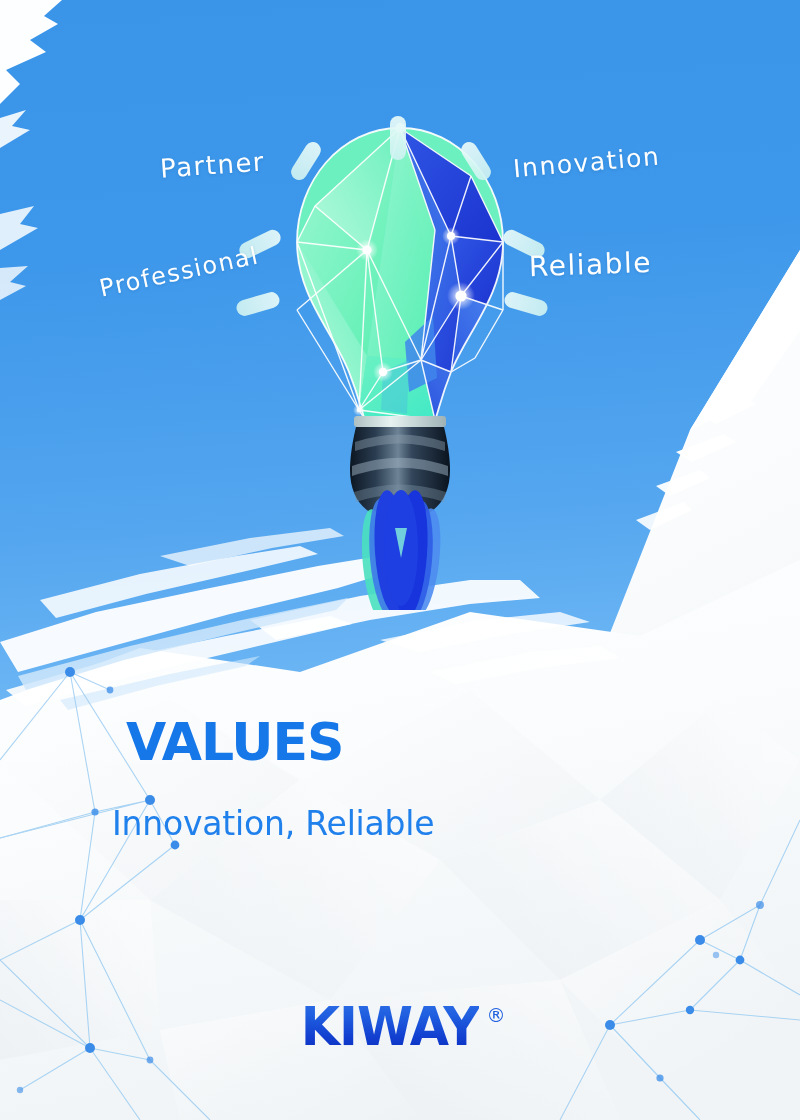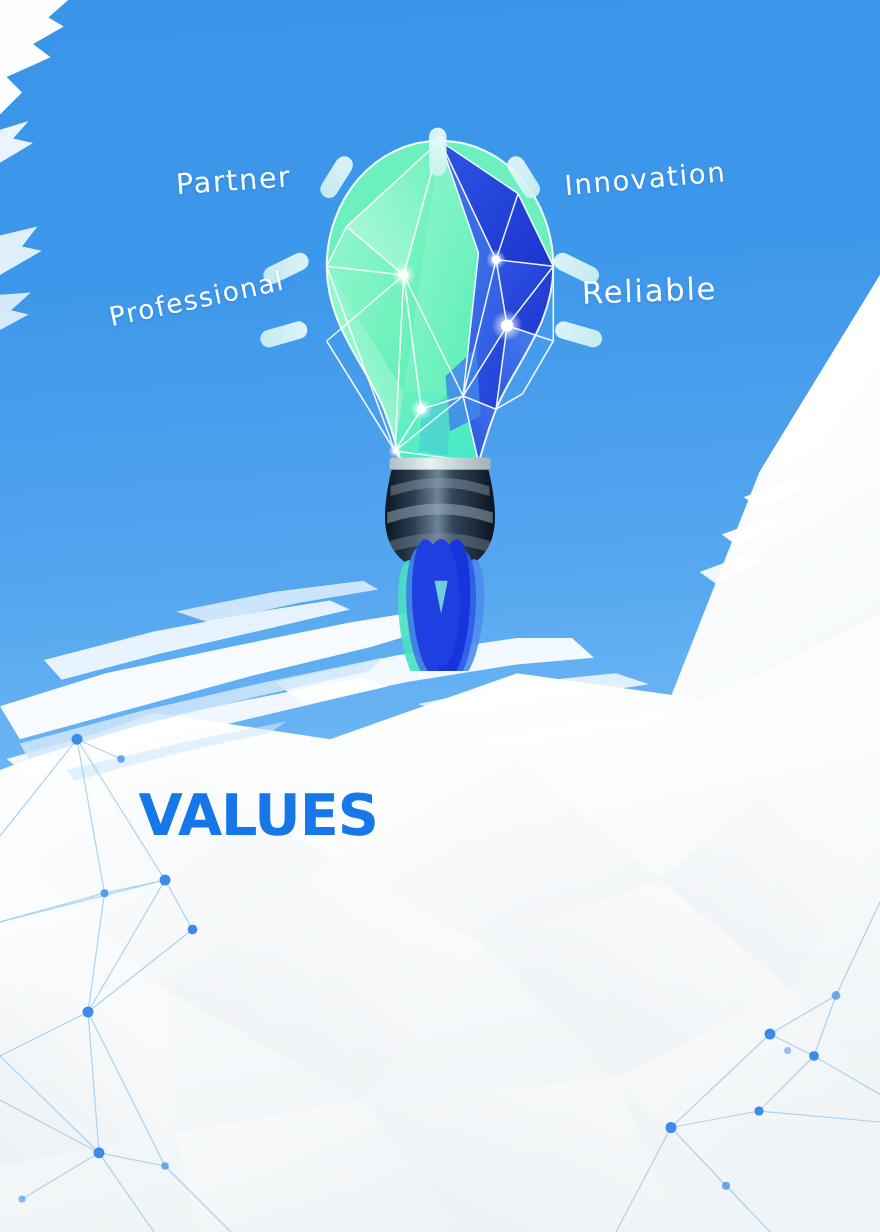--- a/index.html
+++ b/index.html
@@ -359,16 +359,21 @@
   <div class="ray" style="left:518px; top:282px; width:16px; height:44px; transform:rotate(-74deg);"></div>
 
   <div class="kw kw-partner">Partner</div>
   <div class="kw kw-professional">Professional</div>
   <div class="kw kw-innovation">Innovation</div>
   <div class="kw kw-reliable">Reliable</div>
 
   <div class="headline">VALUES</div>
 
   <div class="subline">
+    <div>Innovation, Reliable</div>
   </div>
 
+  <div class="logoWrap">
+    <span class="logoText">KIWAY</span>
+    <span class="logoR">®</span>
+  </div>
 
 </div>
 
 </body></html>

